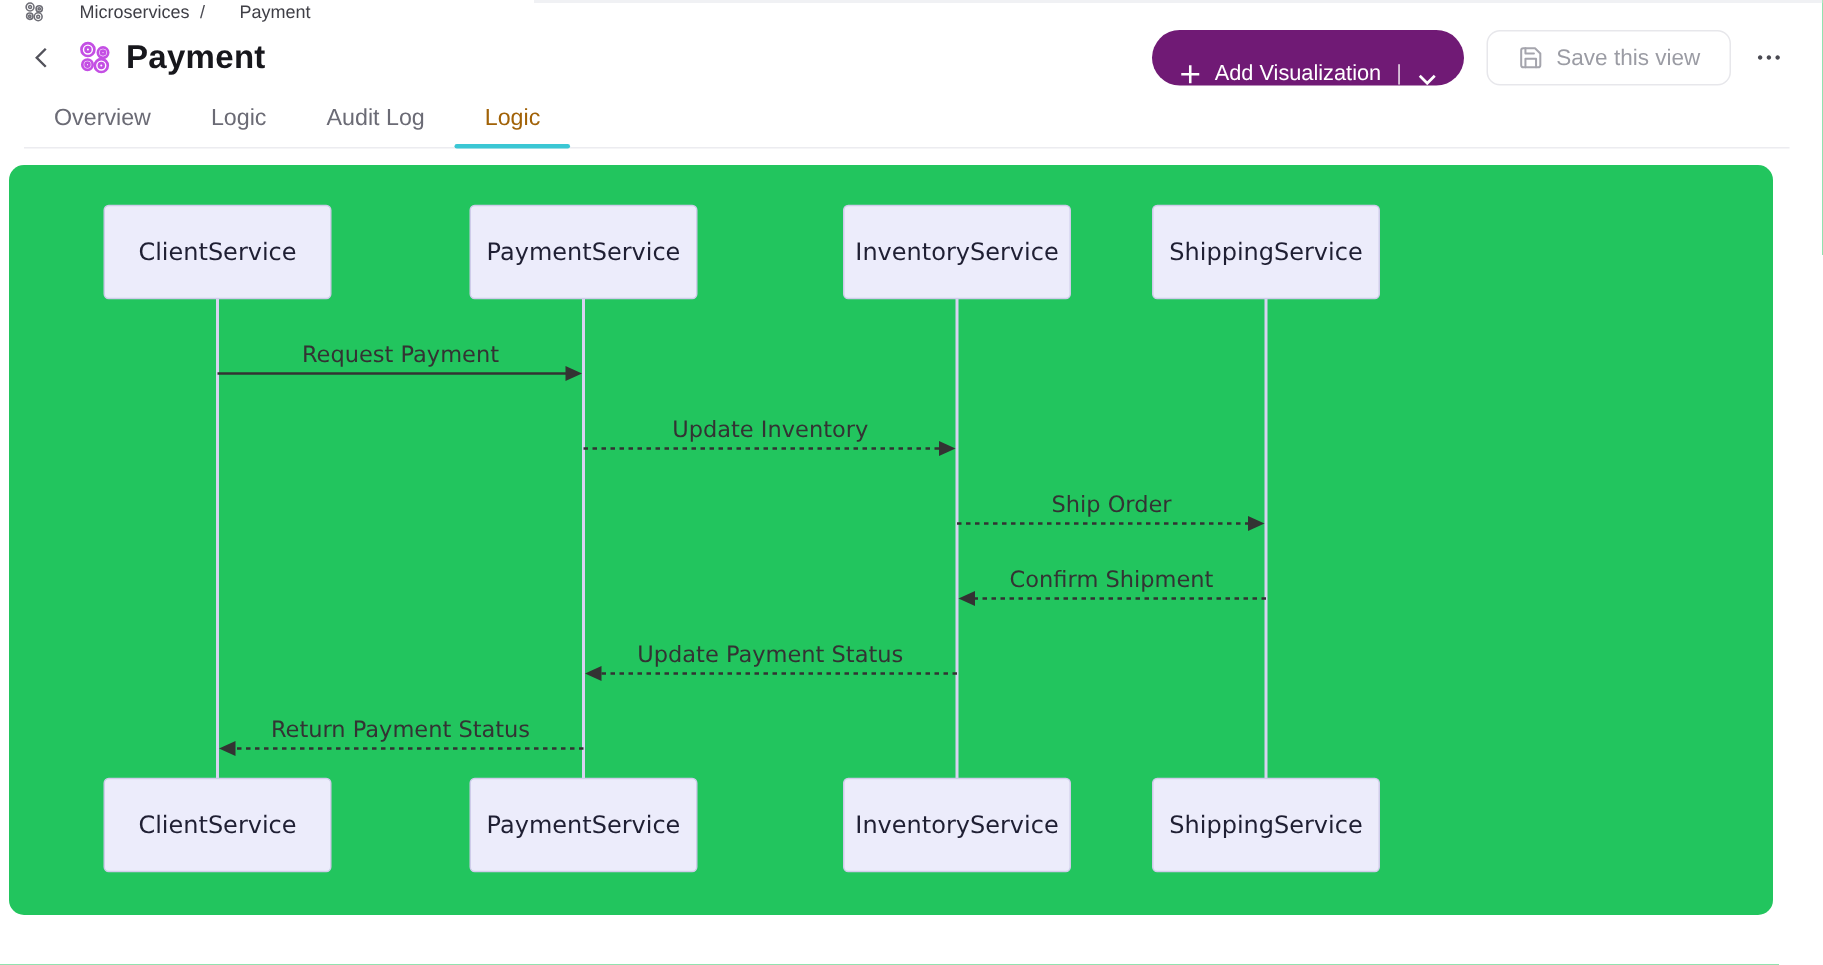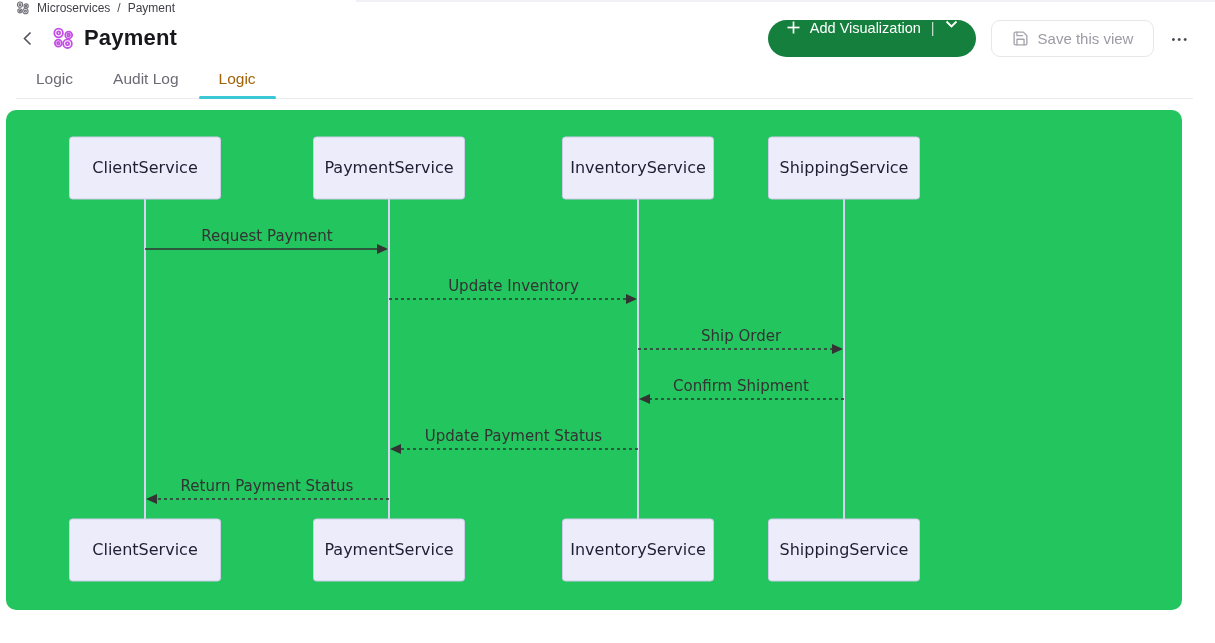--- a/index.html
+++ b/index.html
@@ -7,43 +7,43 @@
   body {
     width:1215px; height:643px; position:relative; overflow:hidden;
     background:#ffffff; font-family:"Liberation Sans", sans-serif;
     -webkit-font-smoothing:antialiased;
   }
   .top-line { position:absolute; left:356px; right:0; top:0; height:2px; background:#f0f1f4; }
 
   
   .breadcrumb { position:absolute; left:16px; top:1px; display:flex; align-items:center; gap:7px;
     font-size:12px; color:#3f3f46; }
-  .breadcrumb .crumb { cursor:pointer; }
+  .breadcrumb .crumb { cursor:pointer;margin-left:16px; }
   .breadcrumb .sep { color:#4a4a52; }
 
   
   .title-row { position:absolute; left:16px; top:22px; height:32px; display:flex; align-items:center; }
   .back-btn { width:22px; height:22px; display:flex; align-items:center; justify-content:center;
     cursor:pointer; background:none; border:none; padding:0; }
   .title-icon { margin-left:14px; display:flex; }
   .page-title { font-size:22px; font-weight:700; color:#17171c; margin:0 0 0 9px; letter-spacing:.2px; }
 
   
   .tabs { position:absolute; left:16px; right:22px; top:60px; height:39px; display:flex;
     border-bottom:1px solid #ececf0; }
   .tab { padding:0 20px; display:flex; align-items:center; font-size:15.5px; color:#6b6b75;
     cursor:pointer; position:relative; }
   .tab.active { color:#a16207; font-weight:500; }
   .tab.active::after { content:""; position:absolute; left:0; right:0; bottom:-1px; height:3px;
     background:#3bc7d4; border-radius:2px; }
 
   
   .actions { position:absolute; top:20px; right:24px; display:flex; align-items:center; gap:15px; }
-  .btn-add { height:37px; display:flex; align-items:flex-start; gap:9px; padding:0 18px;
-    background:#15803d; color:#fff; border:none; border-radius:19px; font-size:14.5px;
+  .btn-add { height:37px; display:flex; align-items:flex-end; gap:9px; padding:0 18px;
+    background:#701a75; color:#fff; border:none; border-radius:19px; font-size:14.5px;
     font-family:inherit; cursor:pointer; }
   .btn-add .divider { opacity:.75; font-weight:300; margin:0 1px; }
   .btn-save { height:37px; display:flex; align-items:center; gap:9px; padding:0 20px;
     background:#fff; color:#9b9ca4; border:1px solid #e7e7eb; border-radius:9px; font-size:15px;
     font-family:inherit; cursor:pointer; }
   .btn-more { background:none; border:none; color:#4a4a52; font-size:11px; letter-spacing:2px;
     cursor:pointer; padding:4px 2px; font-family:inherit; }
 
   
   .panel { position:absolute; left:6px; top:110px; width:1176px; height:500px;
@@ -88,20 +88,21 @@
       <circle cx="4.4" cy="11.2" r="2.4"></circle>
         <circle cx="4.4" cy="11.2" r="0.9"></circle>
       <circle cx="10.8" cy="11.6" r="3"></circle>
         <circle cx="10.8" cy="11.6" r="1.1"></circle>
     </svg>
   </span>
   <h1 class="page-title">Payment</h1>
 </div>
 
 <div class="tabs">
+  <div class="tab">Overview</div>
   <div class="tab">Logic</div>
   <div class="tab">Audit Log</div>
   <div class="tab active">Logic</div>
 </div>
 
 <div class="actions">
   <button class="btn-add">
     <svg width="15" height="15" viewBox="0 0 15 15" stroke="#fff" stroke-width="1.7" fill="none">
       <line x1="7.5" y1="1.5" x2="7.5" y2="13.5"></line>
         <line x1="1.5" y1="7.5" x2="13.5" y2="7.5"></line>

